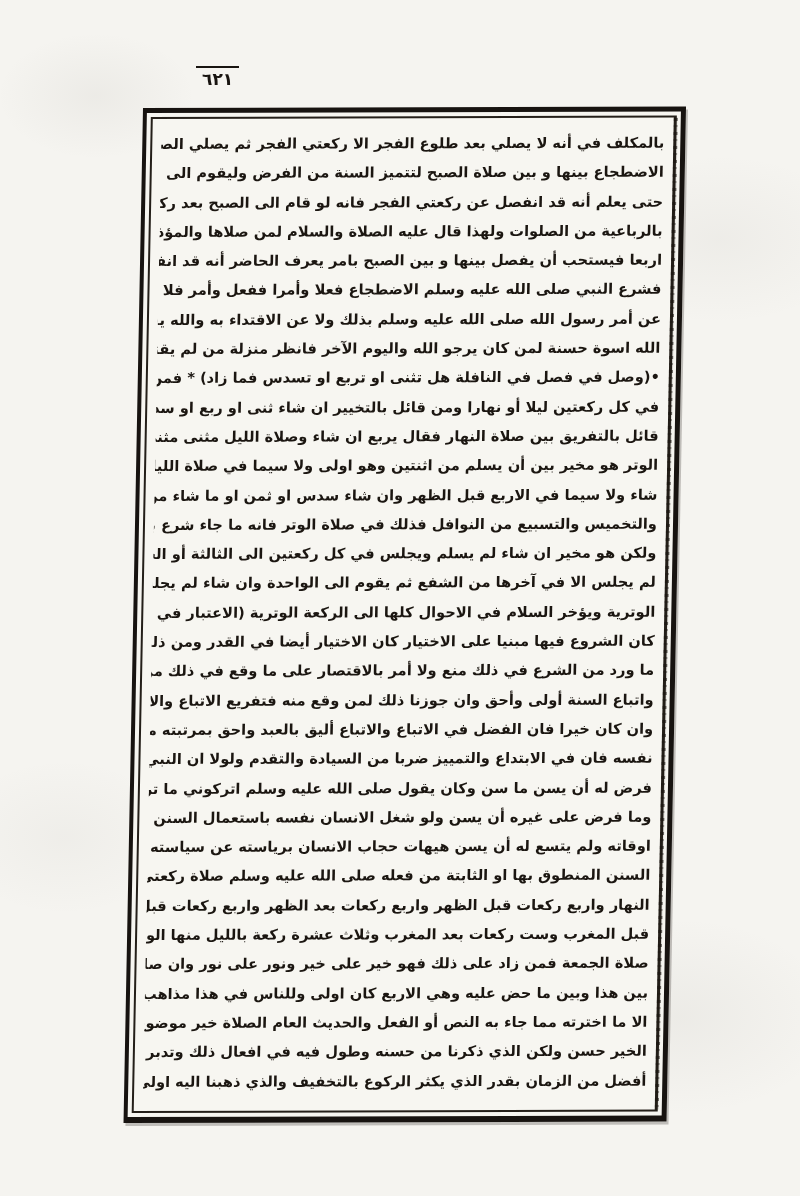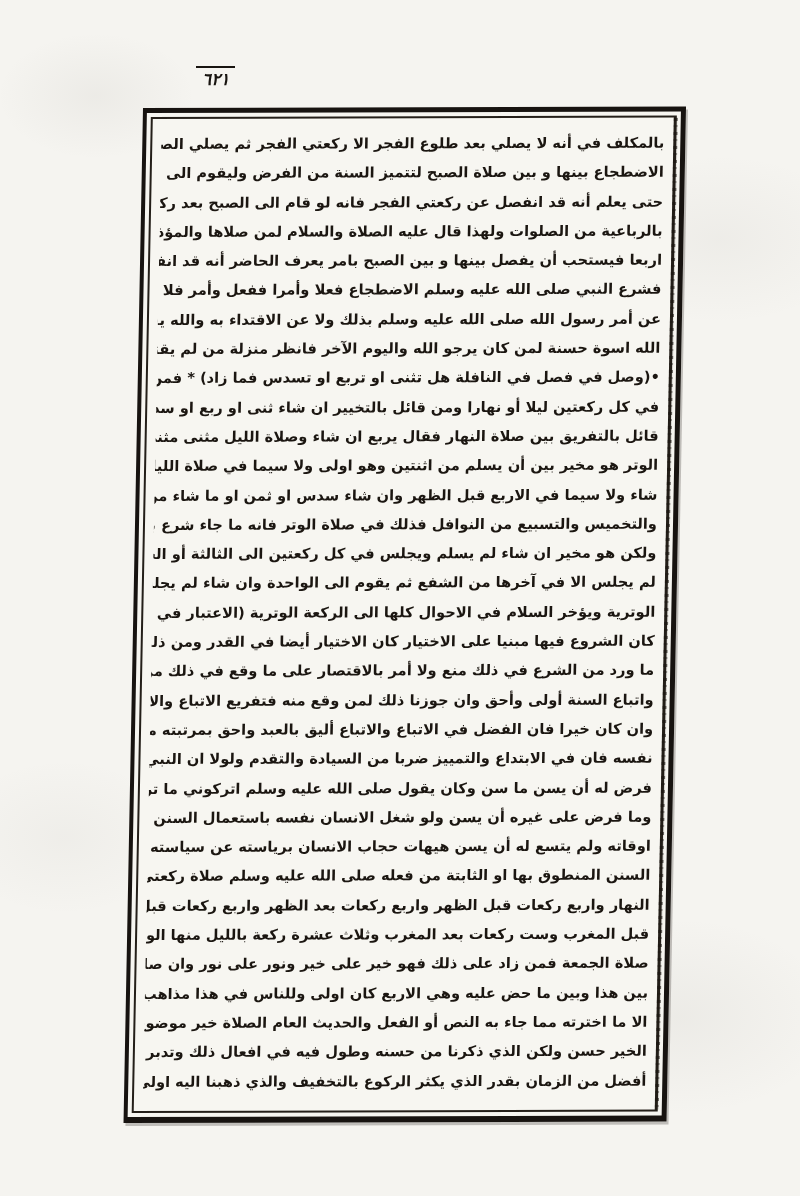--- a/index.html
+++ b/index.html
@@ -17,21 +17,20 @@
       radial-gradient(160px 110px at 8% 70%, rgba(120,115,105,.05), transparent 70%),
       radial-gradient(220px 140px at 85% 85%, rgba(120,115,105,.07), transparent 70%),
       radial-gradient(300px 200px at 50% 50%, rgba(255,255,255,.5), transparent 80%);
   }
   .page-number{
     position:absolute;left:196px;top:66px;
     font-size:17px;font-weight:bold;color:#181410;
     border-top:2.5px solid #181410;
     padding:1px 6px 0 6px;
     letter-spacing:2px;
-    font-style:italic;
   }
   
   .frame{
     position:absolute;left:143px;top:108px;width:534px;height:1004px;
     transform:skewX(-1.25deg) rotate(-0.15deg);
     transform-origin:0 0;
     border:4px solid #171310;
     border-top-width:5px;
     border-bottom-width:6px;
     border-right-width:5px;

